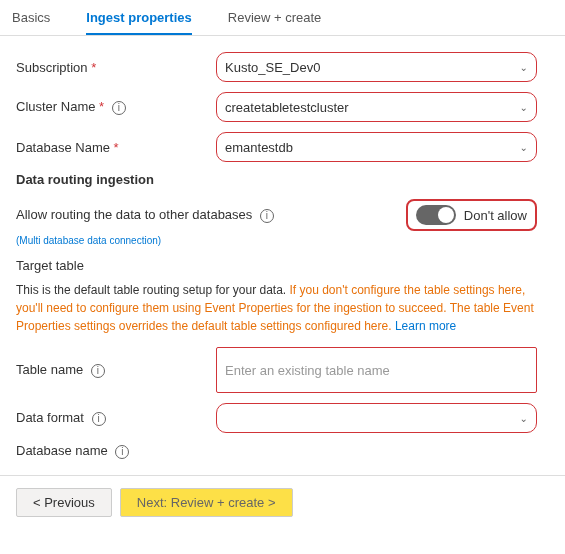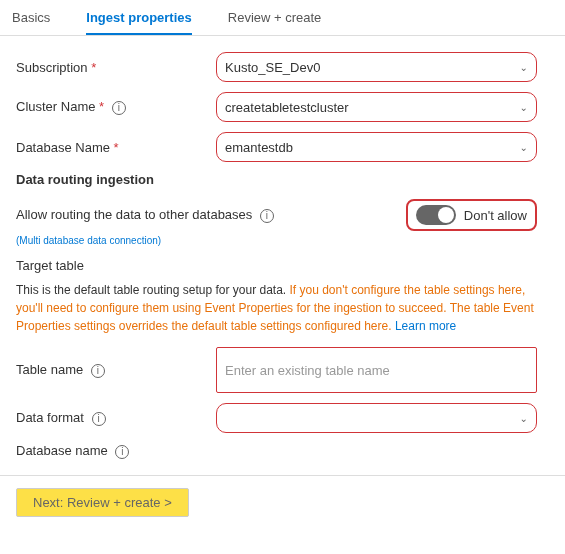--- a/index.html
+++ b/index.html
@@ -305,14 +305,15 @@
   <div class="form-row">
     <div class="form-label">
       <span>Database name</span>
       <span class="info-icon">i</span>
     </div>
   </div>
 
 </div>
 
 <div class="footer">
+  <button class="btn">&lt; Previous</button>
   <button class="btn btn-next">Next: Review + create &gt;</button>
 </div>
 
 </body></html>

